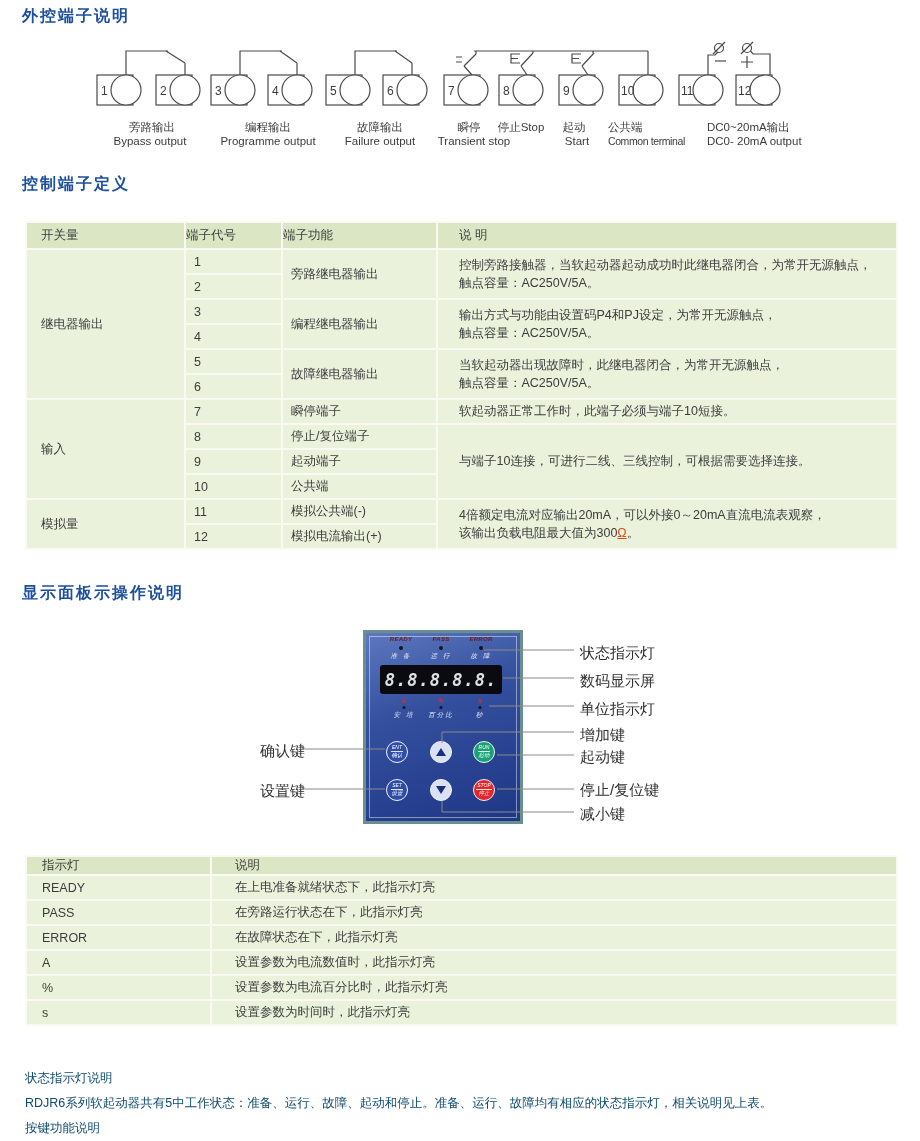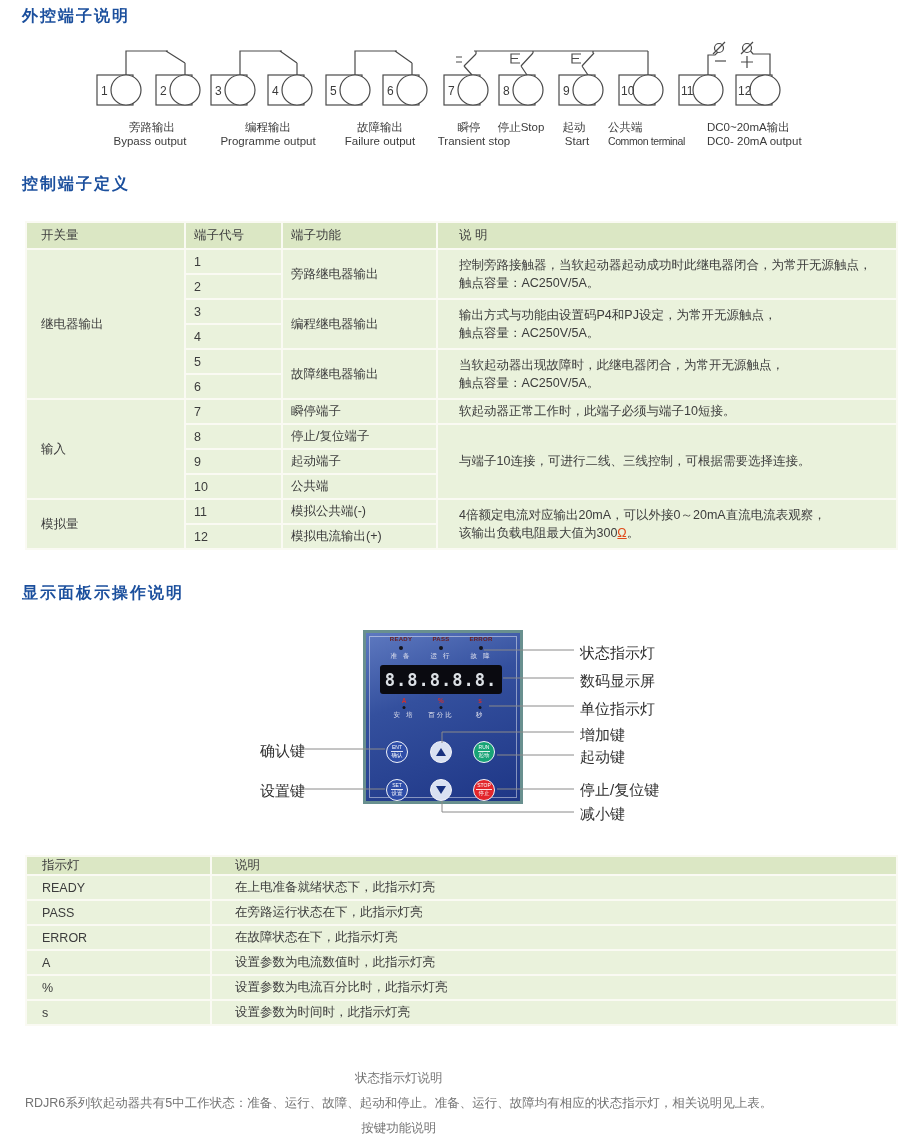--- a/index.html
+++ b/index.html
@@ -13,34 +13,34 @@
   .diagram text { fill:#3b3b3b; }
   .dlab { font-size:11.5px; }
   .dlab-en { font-size:11.5px; }
   .dlab-en-cond { font-size:10.5px; letter-spacing:-0.4px; }
   .tnum { font-size:12px; fill:#333; }
 
   
   table { border-collapse:collapse; table-layout:fixed; }
   .gtab { position:absolute; left:25px; width:871px; font-size:12.5px; color:#3c3c3c; }
   .gtab th, .gtab td { border:2px solid #fafaf3; font-weight:400; text-align:left; vertical-align:middle; }
-  .gtab th { background:#dbe7c4; height:27px; padding-left:8px; }
+  .gtab th { background:#dbe7c4; height:27px; padding-left:0; }
   .gtab td { background:#eaf2dc; height:25px; padding-left:8px; }
   .gtab th.c1, .gtab td.c1 { padding-left:14px; }
   .gtab td.c4, .gtab th.c4 { padding-left:21px; }
   .desc { white-space:pre-line; line-height:1.45; }
   .omega { color:#e04a1a; text-decoration:underline; }
   #tbl2 th { height:19px; }
   #tbl2 th.c1, #tbl2 td.c1 { padding-left:15px; }
   #tbl2 th.c2, #tbl2 td.c2 { padding-left:23px; }
 
   
-  .panel { position:absolute; left:363px; top:630px; width:160px; height:174px;
+  .panel { position:absolute; left:363px; top:630px; width:160px; height:194px;
            border:3px solid #69908f;
-           background:linear-gradient(160deg,#5e79c0 0%, #34509e 38%, #1e3686 100%); }
+           background:linear-gradient(160deg,#5e79c0 0%, #34509e 38%, #1e3686 100%);font-style:italic; }
   .panel-inner { position:absolute; left:3px; top:3px; right:3px; bottom:3px;
                  border:1px solid rgba(255,255,255,.45); pointer-events:none; }
   .pabs { position:absolute; }
   .led-en { font-size:6px; color:#6b1c1c; font-weight:bold; letter-spacing:.3px; transform:translateX(-50%); }
   .led-dot { width:4px; height:4px; border-radius:50%; background:#14141c; transform:translateX(-50%); }
   .led-cn { font-size:6.5px; color:#e9e9f2; letter-spacing:2px; transform:translateX(-50%); white-space:nowrap; }
   .display { left:14px; top:32px; width:122px; height:29px; background:#0a0a10; border-radius:3px;
              display:flex; align-items:center; justify-content:center; }
   .display span { font-family:"DejaVu Sans Mono","Liberation Mono",monospace; font-weight:bold;
                   font-size:17px; color:#dde1e6; letter-spacing:1px; }
@@ -53,21 +53,21 @@
   .btn-blue { background:#2e4da8; }
   .btn-green { background:#17a376; }
   .btn-red { background:#e2262b; }
   .btn-arrow { background:#d9e1f2; }
   .tri-up { width:0; height:0; border-left:5px solid transparent; border-right:5px solid transparent; border-bottom:8px solid #17307e; }
   .tri-down { width:0; height:0; border-left:5px solid transparent; border-right:5px solid transparent; border-top:8px solid #17307e; }
 
   .callout { position:absolute; font-size:15px; color:#2f2f2f; white-space:nowrap; }
   .lines { position:absolute; left:0; top:615px; pointer-events:none; }
 
-  .footer { position:absolute; left:25px; top:1066px; font-size:12.5px; color:#737373;text-align:center; }
+  .footer { position:absolute; left:25px; top:1066px; font-size:12.5px; color:#0c4a6e; }
   .footer div { line-height:25px; }
 </style>
 </head>
 <body>
 
 <div class="page">
 
   <div class="sec-title" style="top:6px;">外控端子说明</div>
 
   <svg class="diagram" width="920" height="112" viewBox="0 0 920 112">

